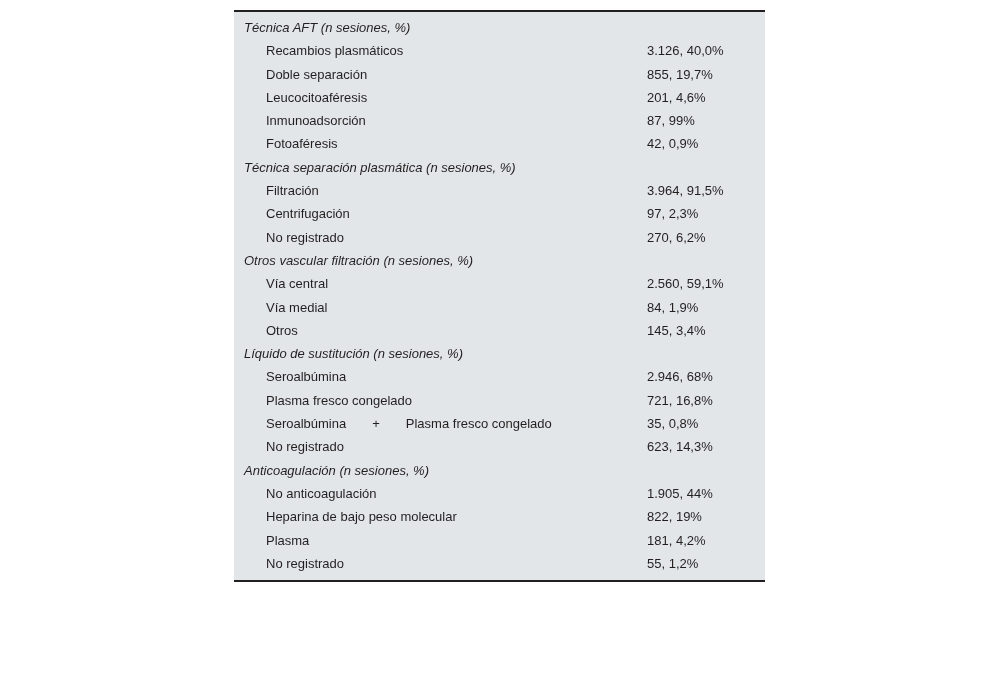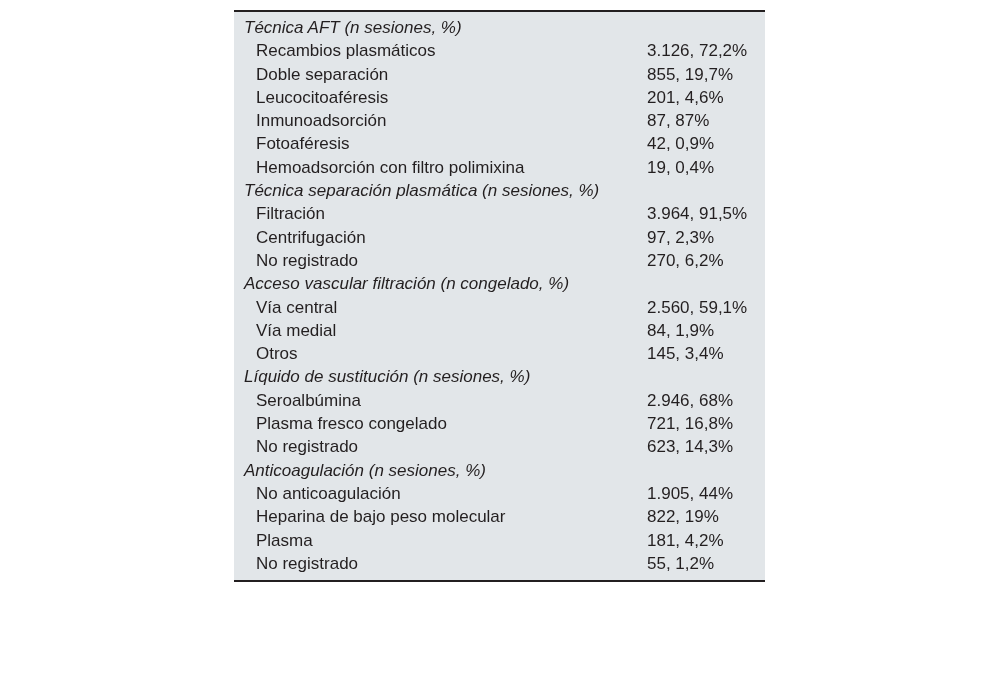--- a/index.html
+++ b/index.html
@@ -35,21 +35,21 @@
 
   .panel {
     background: #e2e6e9;
     padding: 4px 0 5px 0;
   }
 
   table.stats {
     border-collapse: collapse;
     width: 100%;
     table-layout: fixed;
-    font-size: 17px;
+    font-size: 13px;
     color: #231f20;
   }
 
   table.stats td {
     padding: 0;
     height: 23.3px;
     line-height: 23.3px;
     vertical-align: middle;
     white-space: nowrap;
     overflow: visible;
@@ -63,21 +63,21 @@
     width: 128px;
     padding-left: 0;
   }
 
   tr.section-head td.label-cell {
     font-style: italic;
     padding-left: 10px;
   }
 
   tr.item-row td.label-cell {
-    padding-left: 22px;
+    padding-left: 32px;
   }
 
   
   .plus-gap {
     display: inline-block;
     width: 26px;
   }
 </style>
 </head>
 <body>
@@ -88,60 +88,56 @@
 
   <div class="panel">
     <table class="stats">
       <tbody id="table-body">
           <tr class="section-head">
             <td class="label-cell">Técnica AFT (n sesiones, %)</td>
             <td class="value-cell"></td>
           </tr>
           <tr class="item-row">
             <td class="label-cell">Recambios plasmáticos</td>
-            <td class="value-cell">3.126, 72,2%</td>
+            <td class="value-cell">3.126, 40,0%</td>
           </tr>
           <tr class="item-row">
             <td class="label-cell">Doble separación</td>
             <td class="value-cell">855, 19,7%</td>
           </tr>
           <tr class="item-row">
             <td class="label-cell">Leucocitoaféresis</td>
             <td class="value-cell">201, 4,6%</td>
           </tr>
           <tr class="item-row">
             <td class="label-cell">Inmunoadsorción</td>
-            <td class="value-cell">87, 87%</td>
+            <td class="value-cell">87, 99%</td>
           </tr>
           <tr class="item-row">
             <td class="label-cell">Fotoaféresis</td>
             <td class="value-cell">42, 0,9%</td>
-          </tr>
-          <tr class="item-row">
-            <td class="label-cell">Hemoadsorción con filtro polimixina</td>
-            <td class="value-cell">19, 0,4%</td>
           </tr>
           <tr class="section-head">
             <td class="label-cell">Técnica separación plasmática (n sesiones, %)</td>
             <td class="value-cell"></td>
           </tr>
           <tr class="item-row">
             <td class="label-cell">Filtración</td>
             <td class="value-cell">3.964, 91,5%</td>
           </tr>
           <tr class="item-row">
             <td class="label-cell">Centrifugación</td>
             <td class="value-cell">97, 2,3%</td>
           </tr>
           <tr class="item-row">
             <td class="label-cell">No registrado</td>
             <td class="value-cell">270, 6,2%</td>
           </tr>
           <tr class="section-head">
-            <td class="label-cell">Acceso vascular filtración (n congelado, %)</td>
+            <td class="label-cell">Otros vascular filtración (n sesiones, %)</td>
             <td class="value-cell"></td>
           </tr>
           <tr class="item-row">
             <td class="label-cell">Vía central</td>
             <td class="value-cell">2.560, 59,1%</td>
           </tr>
           <tr class="item-row">
             <td class="label-cell">Vía medial</td>
             <td class="value-cell">84, 1,9%</td>
           </tr>
@@ -153,20 +149,24 @@
             <td class="label-cell">Líquido de sustitución (n sesiones, %)</td>
             <td class="value-cell"></td>
           </tr>
           <tr class="item-row">
             <td class="label-cell">Seroalbúmina</td>
             <td class="value-cell">2.946, 68%</td>
           </tr>
           <tr class="item-row">
             <td class="label-cell">Plasma fresco congelado</td>
             <td class="value-cell">721, 16,8%</td>
+          </tr>
+          <tr class="item-row">
+            <td class="label-cell"><span>Seroalbúmina</span><span class="plus-gap"></span><span>+</span><span class="plus-gap"></span><span>Plasma fresco congelado</span></td>
+            <td class="value-cell">35, 0,8%</td>
           </tr>
           <tr class="item-row">
             <td class="label-cell">No registrado</td>
             <td class="value-cell">623, 14,3%</td>
           </tr>
           <tr class="section-head">
             <td class="label-cell">Anticoagulación (n sesiones, %)</td>
             <td class="value-cell"></td>
           </tr>
           <tr class="item-row">

